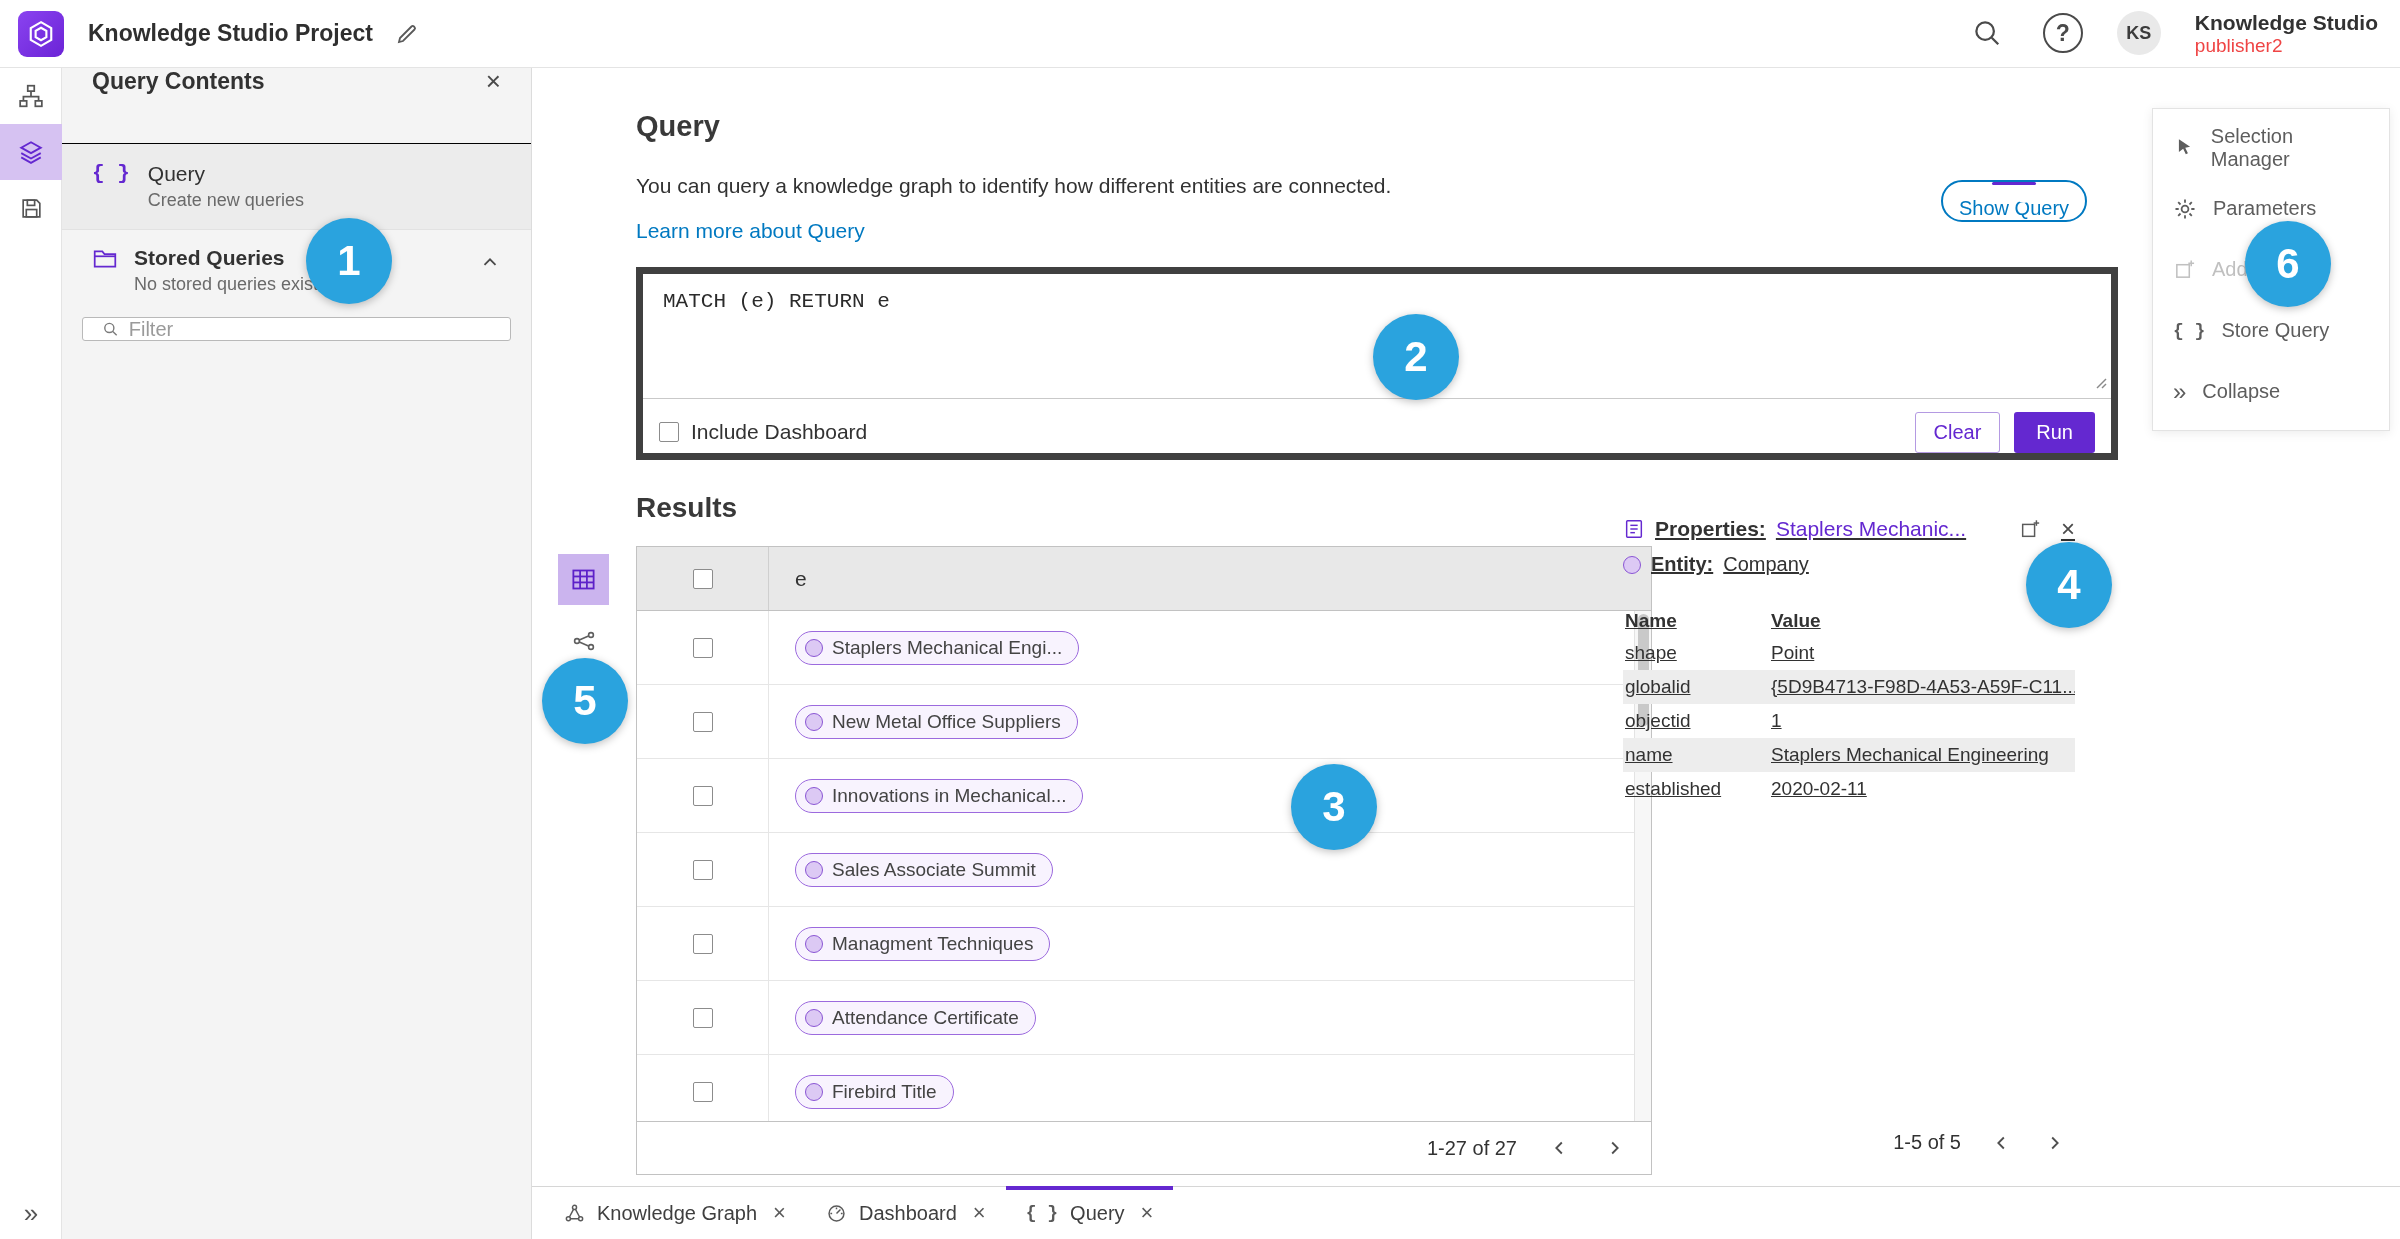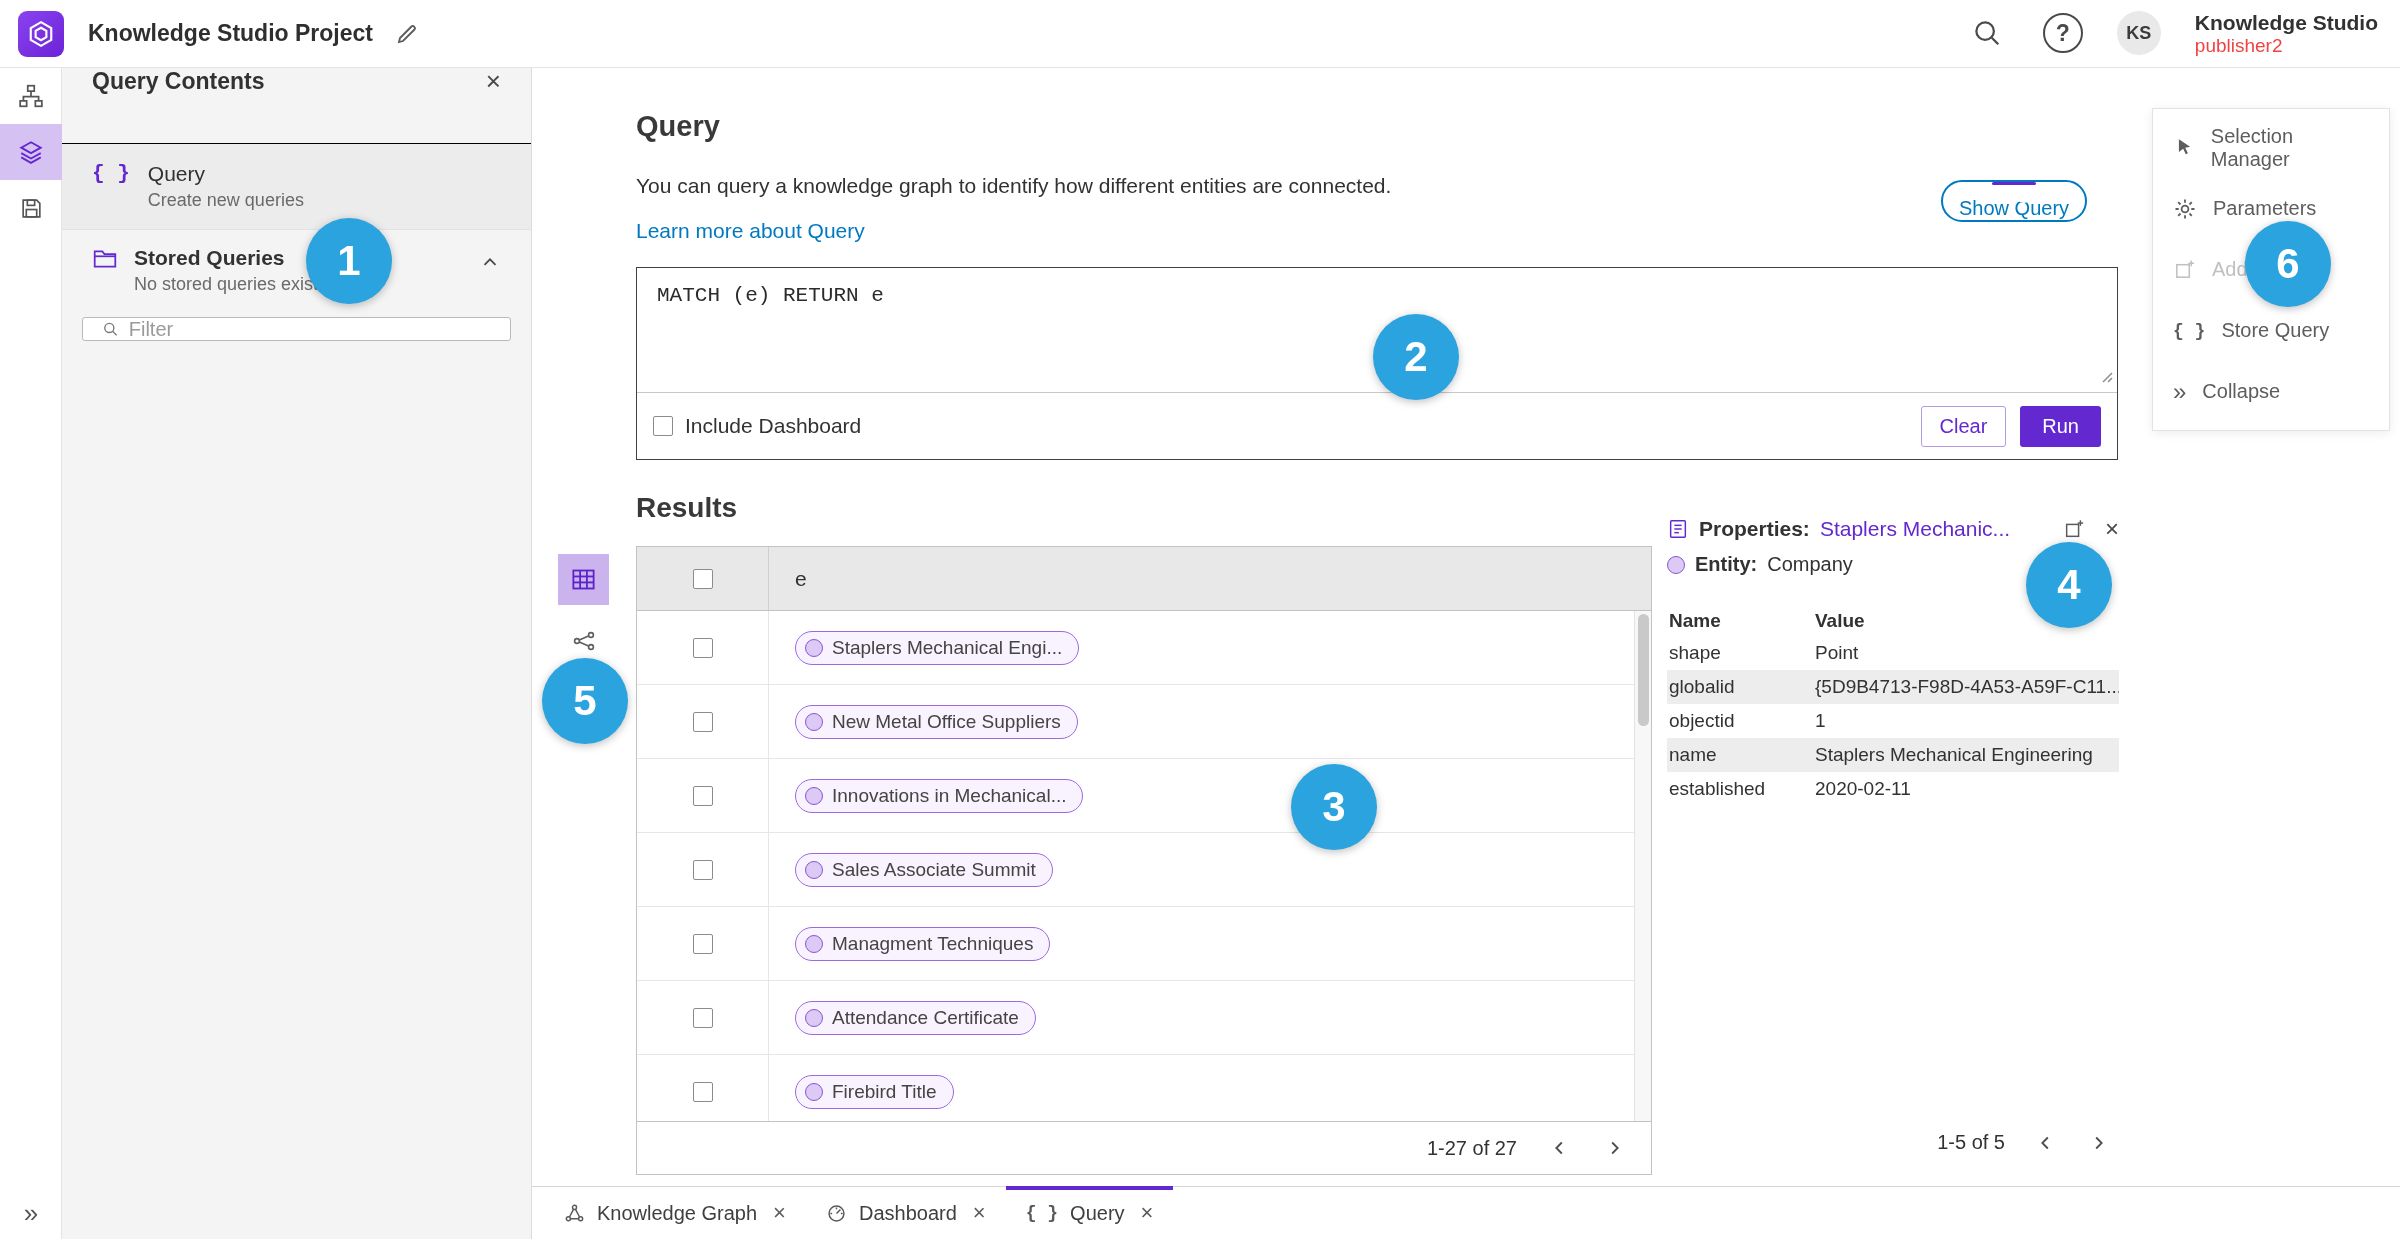--- a/index.html
+++ b/index.html
@@ -55,21 +55,21 @@
   
   .main{position:absolute;top:68px;left:532px;right:0;bottom:53px;background:#fff;}
   .q-title{position:absolute;left:104px;top:42px;font-size:29px;font-weight:700;color:#393939;}
   .q-desc{position:absolute;left:104px;top:106px;font-size:21px;}
   .q-link{position:absolute;left:104px;top:151px;font-size:21px;color:var(--blue);}
   .show-toggle{position:absolute;left:1409px;top:112px;height:42px;border:2px solid var(--blue);
     border-radius:22px;display:flex;align-items:center;gap:12px;padding:0 16px;color:var(--blue);font-size:20px;flex-direction:column;}
   .switch{width:44px;height:24px;border-radius:12px;background:var(--purple);position:relative;}
   .knob{position:absolute;right:3px;top:3px;width:18px;height:18px;border-radius:50%;background:#fff;}
 
-  .editor{position:absolute;left:104px;top:199px;width:1482px;height:193px;border:1px solid #404040;background:#fff;}
+  .editor{position:absolute;left:104px;top:199px;width:1482px;height:193px;border:7px solid #404040;background:#fff;}
   .editor-text{height:125px;padding:16px 20px;font-family:"Liberation Mono","DejaVu Sans Mono",monospace;
     font-size:21px;color:#2b2b2b;border-bottom:1px solid #c9c9c9;position:relative;}
   .grip{position:absolute;right:4px;bottom:3px;color:#8a8a8a;}
   .editor-toolbar{height:66px;display:flex;align-items:center;padding:0 16px;}
   .cb{width:20px;height:20px;border:1.5px solid #8c8c8c;border-radius:2px;background:#fff;flex:none;}
   .prov-label{margin-left:12px;font-size:21px;}
   .btn-clear{margin-left:auto;height:41px;padding:0 18px;border:1px solid #b49ae2;background:#fff;
     color:var(--purple);font-size:20px;border-radius:3px;display:flex;align-items:center;}
   .btn-run{margin-left:14px;height:41px;padding:0 22px;border:none;background:var(--purple);
     color:#fff;font-size:20px;border-radius:3px;display:flex;align-items:center;}
@@ -90,21 +90,21 @@
   .pill{margin-left:26px;height:34px;border:1.5px solid var(--pillBorder);border-radius:17px;background:var(--pillBg);
     display:inline-flex;align-items:center;gap:9px;padding:0 16px 0 9px;font-size:19px;color:#444;white-space:nowrap;}
   .dot{width:18px;height:18px;border-radius:50%;background:#dcc9f4;border:1.5px solid #8a55d4;flex:none;}
   .rt-scroll{position:absolute;right:0;top:0;bottom:0;width:17px;background:#f7f7f7;border-left:1px solid #e3e3e3;}
   .rt-thumb{position:absolute;left:3px;top:3px;width:11px;height:112px;border-radius:6px;background:#c9c9c9;}
   .rt-footer{height:53px;border-top:1px solid var(--tableBorder);display:flex;align-items:center;
     justify-content:flex-end;gap:32px;padding-right:26px;font-size:20px;}
   .pg-btn{color:#4f4f4f;display:flex;align-items:center;}
 
   
-  .props{position:absolute;left:1135px;top:443px;width:452px;height:700px;}
+  .props{position:absolute;left:1091px;top:443px;width:452px;height:700px;text-decoration:underline;}
   .props-header{display:flex;align-items:center;gap:10px;height:36px;}
   .props-label{font-size:21px;font-weight:700;}
   .props-target{font-size:21px;color:var(--purple);white-space:nowrap;}
   .props-actions{margin-left:auto;display:flex;align-items:center;gap:20px;color:#5a5a5a;}
   .props-entity{margin-top:6px;display:flex;align-items:center;gap:10px;}
   .ent-label{font-size:20px;font-weight:700;text-align:right;}
   .ent-value{font-size:20px;}
   .props-table{margin-top:30px;}
   .pt-head{display:flex;height:30px;align-items:center;font-size:19px;font-weight:700;}
   .pt-row{display:flex;height:34px;align-items:center;font-size:19px;}

